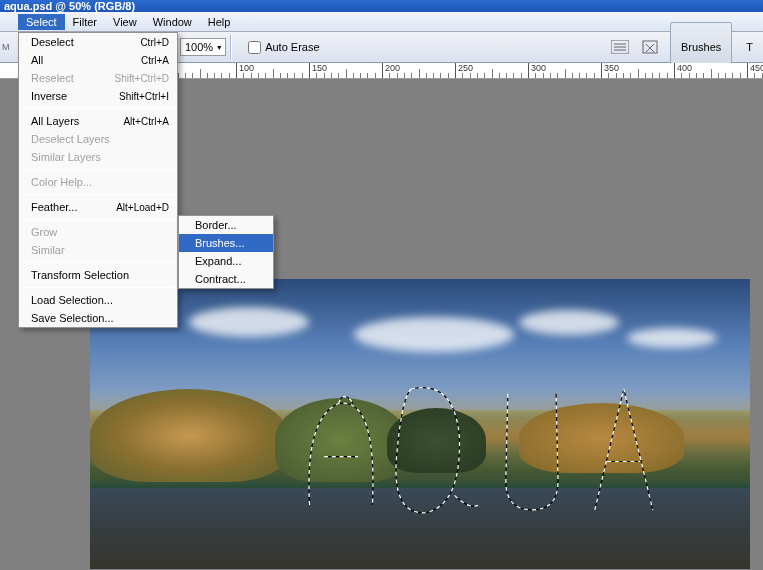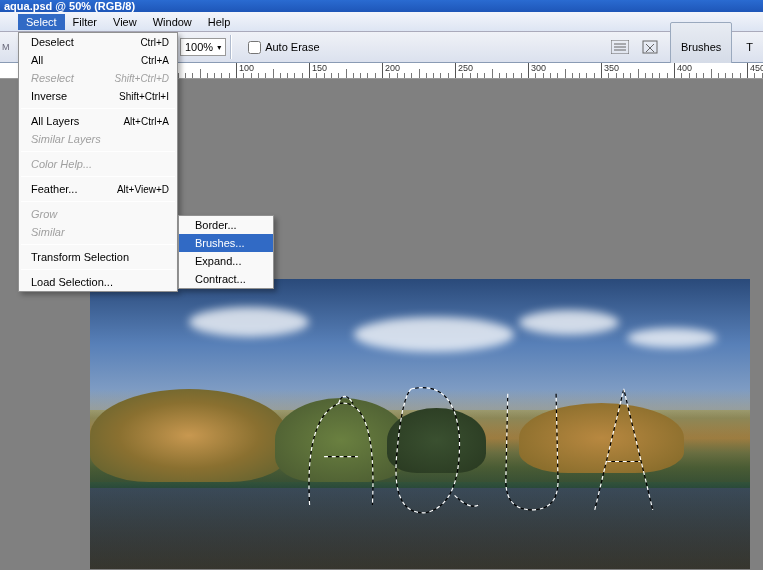--- a/index.html
+++ b/index.html
@@ -38,21 +38,21 @@
     .reflection { position: absolute; bottom: 0; left: 0; right: 0; height: 28%; opacity: 0.4; transform: scaleY(-1); background: linear-gradient(to top, transparent, rgba(168,140,70,0.5)); }
     
     .selection-text { position: absolute; top: 28%; left: 28%; width: 72%; height: 60%; pointer-events: none; }
     .selection-text svg { width: 100%; height: 100%; }
     .marching-ants { fill: none; stroke: white; stroke-width: 1.2; stroke-dasharray: 4 4; }
     .marching-ants-dark { fill: none; stroke: black; stroke-width: 1.2; stroke-dasharray: 4 4; stroke-dashoffset: 4; }
     
     .dropdown-menu { position: absolute; top: 32px; left: 18px; width: 160px; background: #f9f9f9; border: 1px solid #919191; box-shadow: 3px 3px 5px rgba(0,0,0,0.3); z-index: 100; }
     .dropdown-item { height: 18px; display: flex; align-items: center; justify-content: space-between; padding: 0 8px 0 12px; cursor: pointer; }
     .dropdown-item.highlighted { background: #316ac5; color: white; }
-    .dropdown-item.disabled { color: #a0a0a0; font-style: italic; }
+    .dropdown-item.disabled { color: #a0a0a0; }
     .dropdown-sep { height: 1px; background: #c0c0c0; margin: 3px 2px; border-bottom: 1px solid #fff; }
     .dropdown-item .shortcut { color: inherit; font-size: 10px; }
     .dropdown-item .arrow { font-size: 9px; }
     
     .submenu { position: absolute; top: 215px; left: 178px; width: 96px; background: #f9f9f9; border: 1px solid #919191; box-shadow: 3px 3px 5px rgba(0,0,0,0.3); z-index: 101; }
     .submenu .dropdown-item { padding: 0 8px 0 16px; }
   </style>
 </head>
 <body>
 
@@ -248,45 +248,51 @@
     <div class="dropdown-item">
       <span>Inverse</span>
       <span class="shortcut">Shift+Ctrl+I</span>
     </div>
     <div class="dropdown-sep"></div>
     <div class="dropdown-item">
       <span>All Layers</span>
       <span class="shortcut">Alt+Ctrl+A</span>
     </div>
     <div class="dropdown-item disabled">
+      <span>Deselect Layers</span>
+    </div>
+    <div class="dropdown-item disabled">
       <span>Similar Layers</span>
     </div>
     <div class="dropdown-sep"></div>
     <div class="dropdown-item disabled">
       <span>Color Help...</span>
     </div>
     <div class="dropdown-sep"></div>
     <div class="dropdown-item">
       <span>Feather...</span>
-      <span class="shortcut">Alt+View+D</span>
+      <span class="shortcut">Alt+Load+D</span>
     </div>
     <div class="dropdown-sep"></div>
     <div class="dropdown-item disabled">
       <span>Grow</span>
     </div>
     <div class="dropdown-item disabled">
       <span>Similar</span>
     </div>
     <div class="dropdown-sep"></div>
     <div class="dropdown-item">
       <span>Transform Selection</span>
     </div>
     <div class="dropdown-sep"></div>
     <div class="dropdown-item">
       <span>Load Selection...</span>
+    </div>
+    <div class="dropdown-item">
+      <span>Save Selection...</span>
     </div>
   </div>
 <div class="submenu" id="modify-submenu">
     <div class="dropdown-item">
       <span>Border...</span>
     </div>
     <div class="dropdown-item highlighted">
       <span>Brushes...</span>
     </div>
     <div class="dropdown-item">

